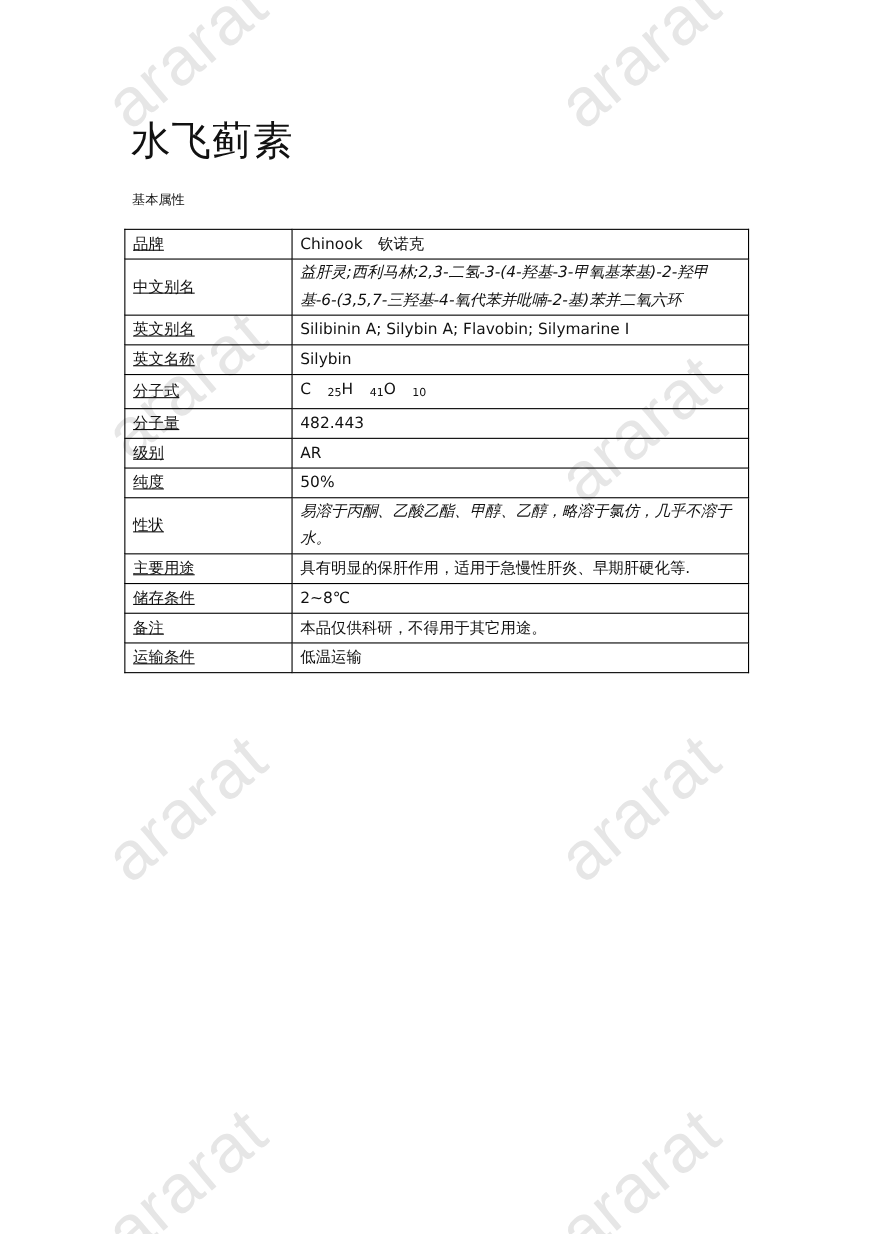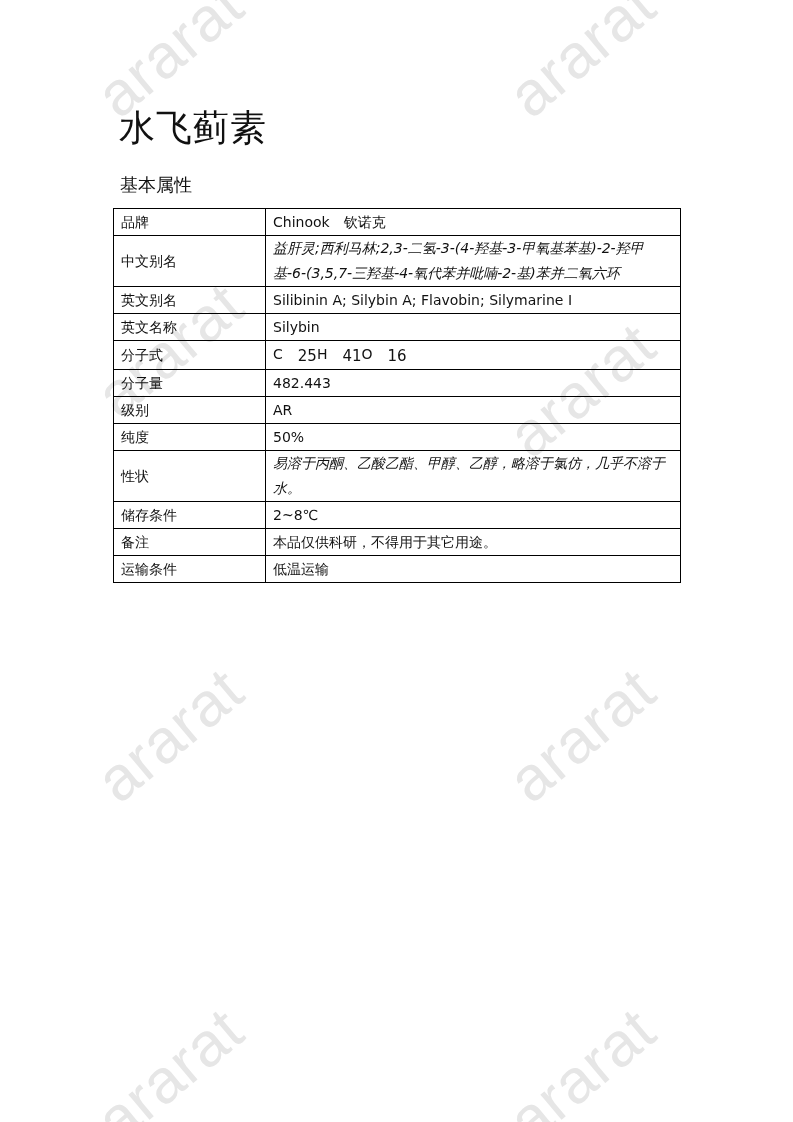--- a/index.html
+++ b/index.html
@@ -21,39 +21,39 @@
     z-index: 0;
     user-select: none;
   }
   .title {
     position: absolute; left: 119px; top: 104px;
     font-size: 36px; font-weight: normal; margin: 0;
     letter-spacing: 1px; z-index: 1;
   }
   .subtitle {
     position: absolute; left: 120px; top: 173px;
-    font-size: 18px; z-index: 1;
+    font-size: 12px; z-index: 1;
   }
   table.props {
     position: absolute; left: 113px; top: 208px;
     width: 568px;
     border-collapse: collapse;
     font-size: 14px;
     z-index: 1;
   }
   table.props td {
     border: 1px solid #000;
     padding: 0 7px;
     height: 26px;
     vertical-align: middle;
     line-height: 26px;
   }
-  table.props td.k { width: 137px; }
+  table.props td.k { width: 137px; text-decoration: underline; }
   table.props td.v.multi { line-height: 25px; padding-top: 0; padding-bottom: 0; font-style: italic; }
-  sub { font-size: 15px; vertical-align: -2px; padding-left: 15px; }
+  sub { font-size: 10px; vertical-align: -2px; padding-left: 15px; }
 </style>
 </head>
 <body>
 
 <div class="watermark" style="left:128px; top:60px;">ararat</div>
 <div class="watermark" style="left:540px; top:60px;">ararat</div>
 <div class="watermark" style="left:128px; top:360px;">ararat</div>
 <div class="watermark" style="left:540px; top:400px;">ararat</div>
 <div class="watermark" style="left:128px; top:745px;">ararat</div>
 <div class="watermark" style="left:540px; top:745px;">ararat</div>
@@ -76,39 +76,43 @@
     <tr>
       <td class="k">英文别名</td>
       <td class="v">Silibinin A; Silybin A; Flavobin; Silymarine I</td>
     </tr>
     <tr>
       <td class="k">英文名称</td>
       <td class="v">Silybin</td>
     </tr>
     <tr>
       <td class="k">分子式</td>
-      <td class="v">C<sub>25</sub>H<sub>41</sub>O<sub>16</sub></td>
+      <td class="v">C<sub>25</sub>H<sub>41</sub>O<sub>10</sub></td>
     </tr>
     <tr>
       <td class="k">分子量</td>
       <td class="v">482.443</td>
     </tr>
     <tr>
       <td class="k">级别</td>
       <td class="v">AR</td>
     </tr>
     <tr>
       <td class="k">纯度</td>
       <td class="v">50%</td>
     </tr>
     <tr>
       <td class="k" style="height:50px;">性状</td>
       <td class="v multi">易溶于丙酮、乙酸乙酯、甲醇、乙醇，略溶于氯仿，几乎不溶于水。</td>
     </tr>
     <tr>
+      <td class="k">主要用途</td>
+      <td class="v">具有明显的保肝作用，适用于急慢性肝炎、早期肝硬化等.</td>
+    </tr>
+    <tr>
       <td class="k">储存条件</td>
       <td class="v">2~8℃</td>
     </tr>
     <tr>
       <td class="k">备注</td>
       <td class="v">本品仅供科研，不得用于其它用途。</td>
     </tr>
     <tr>
       <td class="k">运输条件</td>
       <td class="v">低温运输</td>

